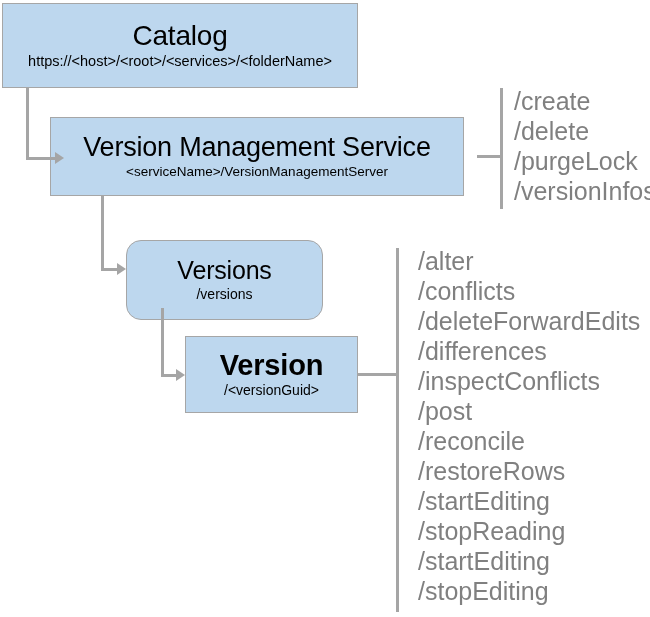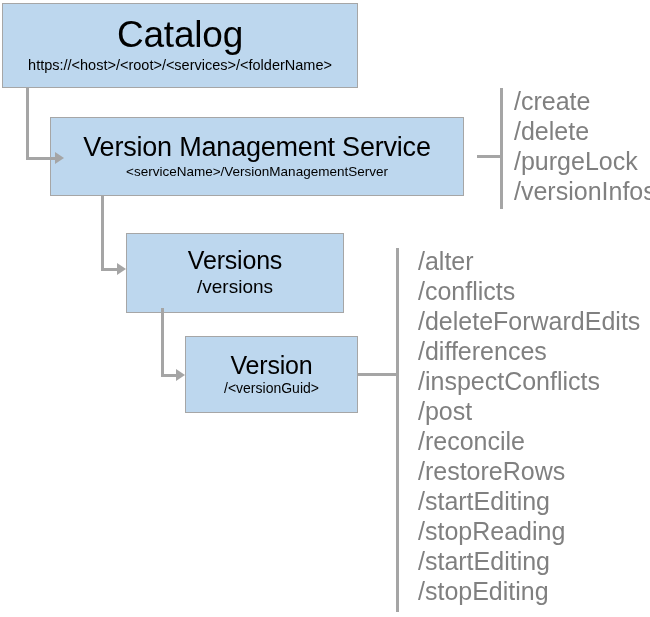--- a/index.html
+++ b/index.html
@@ -46,48 +46,49 @@
     margin-top: 2px;
     white-space: nowrap;
   }
 
   #node-catalog {
     left: 2px;
     top: 3px;
     width: 356px;
     height: 85px;
   }
-  #node-catalog .title { font-size: 37px; }
+  #node-catalog .title { font-size: 28px; }
   #node-catalog .subtitle { font-size: 14.5px; }
 
   #node-vms {
     left: 50px;
     top: 117px;
     width: 414px;
     height: 79px;
   }
   #node-vms .title { font-size: 27px; }
   #node-vms .subtitle { font-size: 13.5px; }
 
   #node-versions {
     left: 126px;
-    top: 233px;
-    width: 218px;
+    top: 240px;
+    width: 197px;
     height: 80px;
+    border-radius: 15px;
   }
   #node-versions .title { font-size: 25px; }
-  #node-versions .subtitle { font-size: 19px; }
+  #node-versions .subtitle { font-size: 14px; }
 
   #node-version {
     left: 185px;
     top: 336px;
     width: 173px;
     height: 77px;
   }
-  #node-version .title { font-size: 25px; }
+  #node-version .title { font-size: 29px; font-weight: bold; }
   #node-version .subtitle { font-size: 14px; }
 
   
   .connector {
     position: absolute;
     pointer-events: none;
   }
   .conn-v {
     position: absolute;
     width: 3px;

